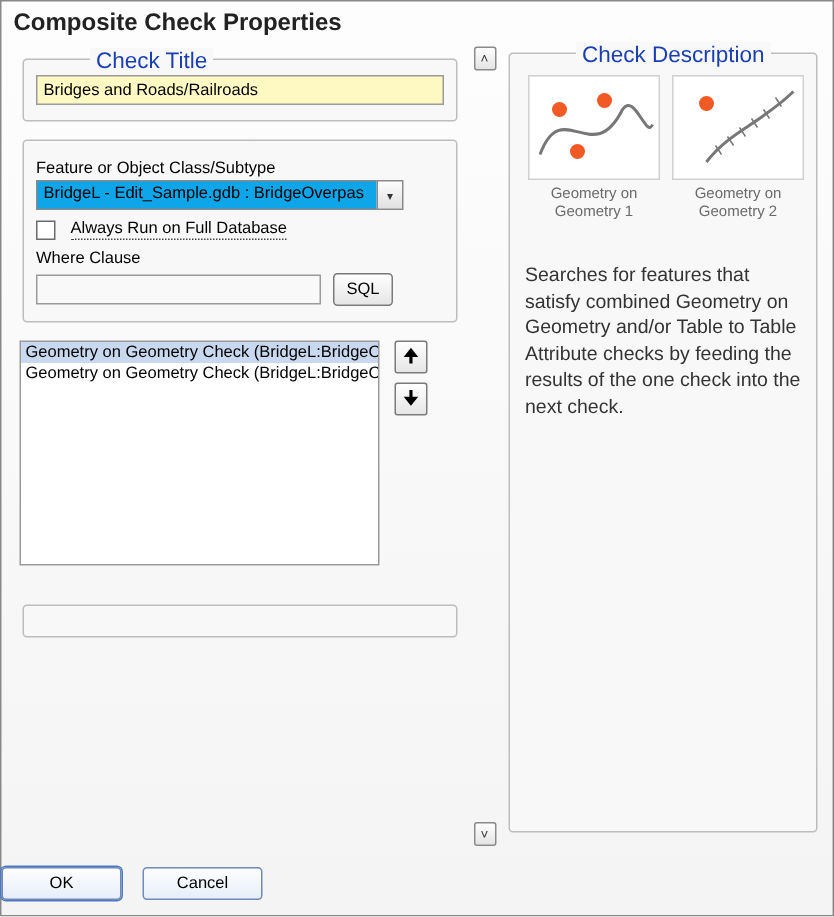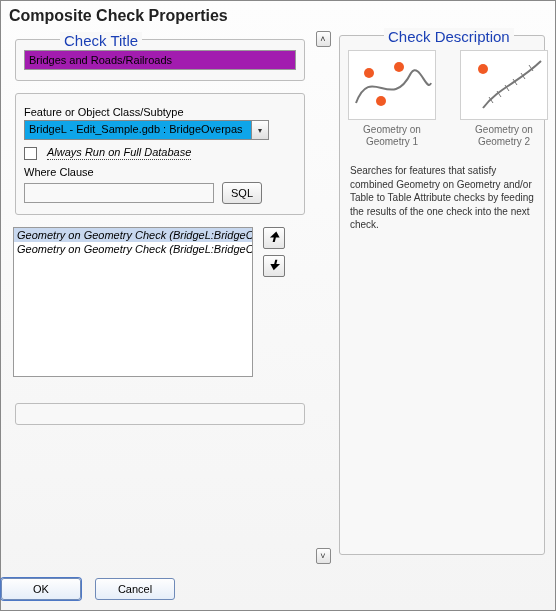--- a/index.html
+++ b/index.html
@@ -79,23 +79,23 @@
     color: #1a3fb5;
     font-size: 15px;
     margin-left: 36px;
   }
   .text-input {
     width: 100%;
     height: 20px;
     border: 1px solid #9a9a9a;
     padding: 2px 4px;
     font: inherit;
-    background: #a21caf;
-  }
-  .row { display:flex; align-items:center; gap:6px;font-style:italic; }
+    background: #fef9c3;
+  }
+  .row { display:flex; align-items:center; gap:6px; }
   .label { color:#000; margin: 2px 0 2px 0; }
   .select-wrap { display:flex; width: 245px; }
   .select-display {
     flex:1;
     height: 20px;
     border: 1px solid #8a8a8a;
     border-right: none;
     padding: 2px 4px;
     background:#0ea5e9;
     white-space: nowrap; overflow: hidden;
@@ -137,30 +137,30 @@
   .arrow-btn {
     width:22px;height:22px;
     border:1px solid #7a7a7a;border-radius:2px;
     background:linear-gradient(#fefefe,#e6e6e6);
     display:flex;align-items:center;justify-content:center;
     font-size:12px;font-weight:bold;cursor:pointer;
   }
   .desc-panel {
     height: 520px;
   }
-  .thumbs { display:flex; gap:24px; justify-content:flex-start; margin: 4px 0 14px 0;}
+  .thumbs { display:flex; gap:8px; justify-content:flex-end; margin: 4px 0 24px 0;}
   .thumb { width: 88px; text-align:center; }
   .thumb-canvas {
     width: 88px; height: 70px;
     border: 1px solid #d0d0d0;
     background:#fff;
     display:flex;align-items:center;justify-content:center;
   }
   .thumb-caption { color:#6a6a6a; font-size:10px; margin-top:4px; line-height:1.2;}
-  .desc-text { color:#333; font-size:10px; line-height:1.35; padding: 2px 2px;}
+  .desc-text { color:#333; font-size:13px; line-height:1.35; padding: 2px 2px;}
   .button-row {
     display:flex; gap:14px;
     padding: 8px 0 10px 0;
   }
   .dlg-btn {
     width: 80px; height: 22px;
     border:1px solid #6f8ab8; border-radius:3px;
     background: linear-gradient(#fefefe,#e6eef9);
     font: inherit; cursor:pointer;
   }

